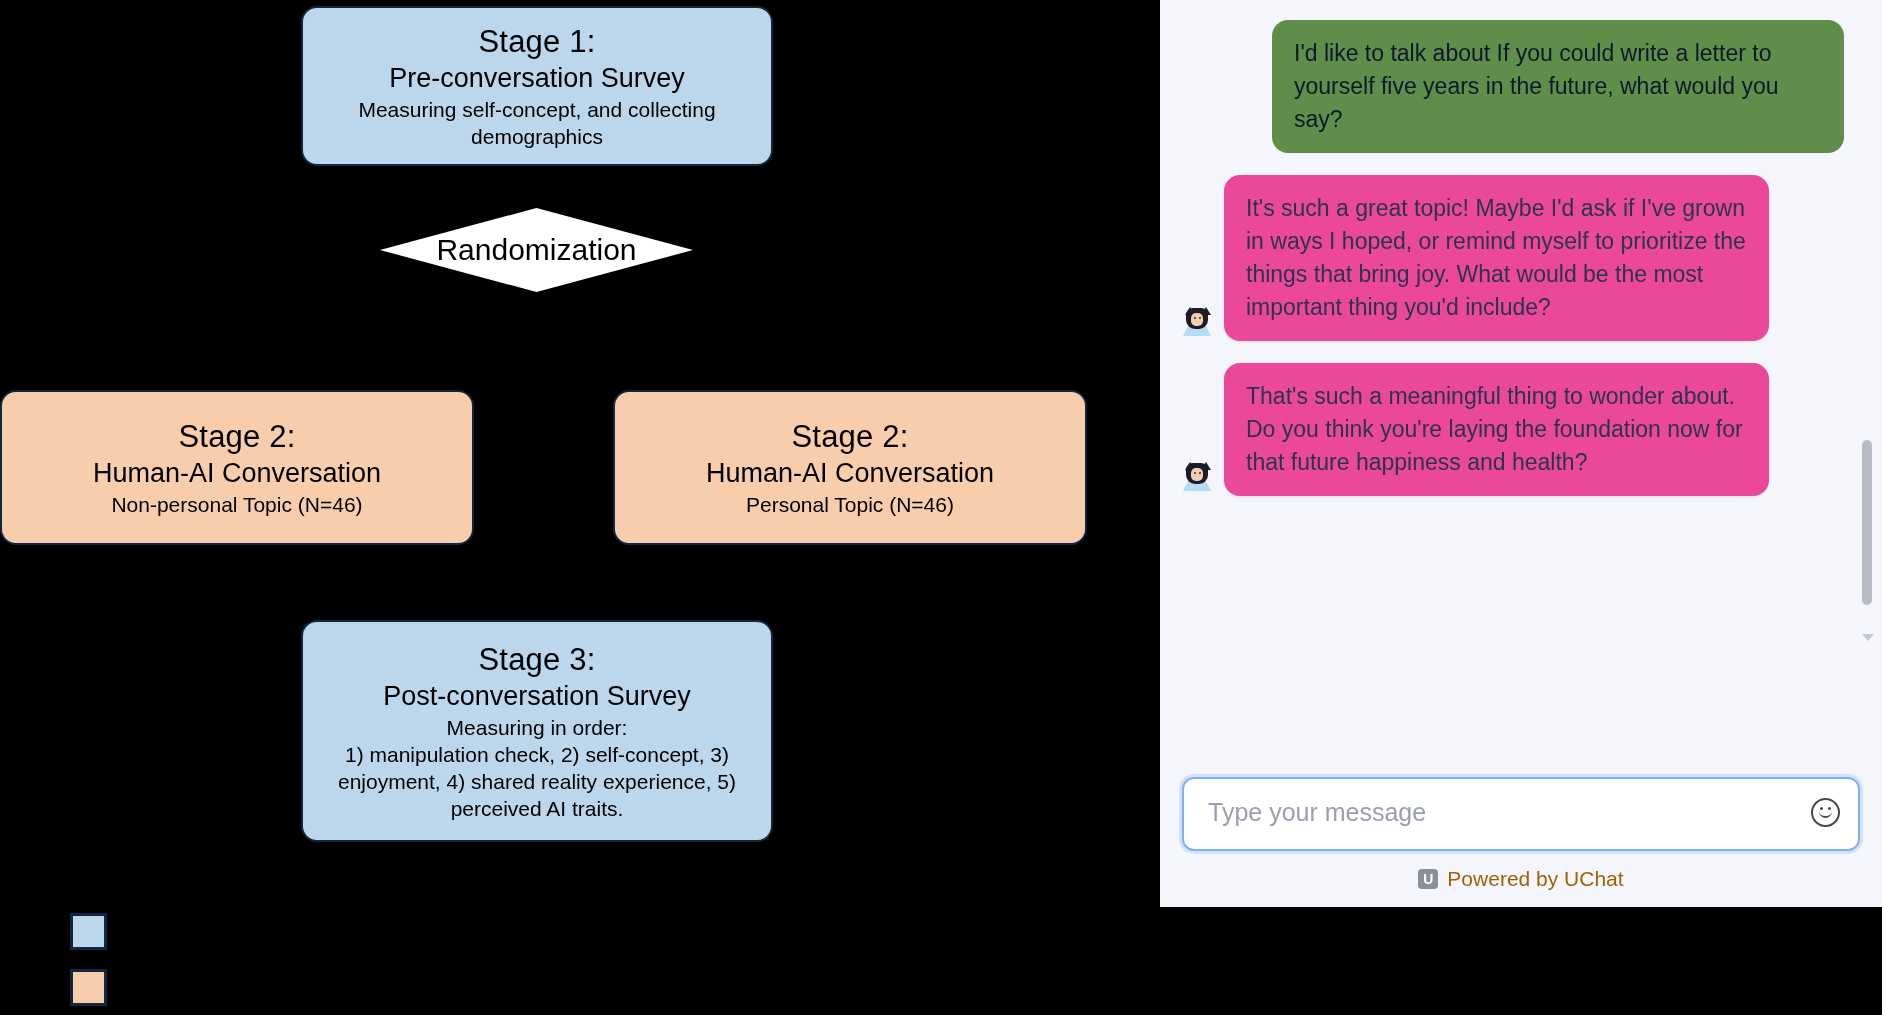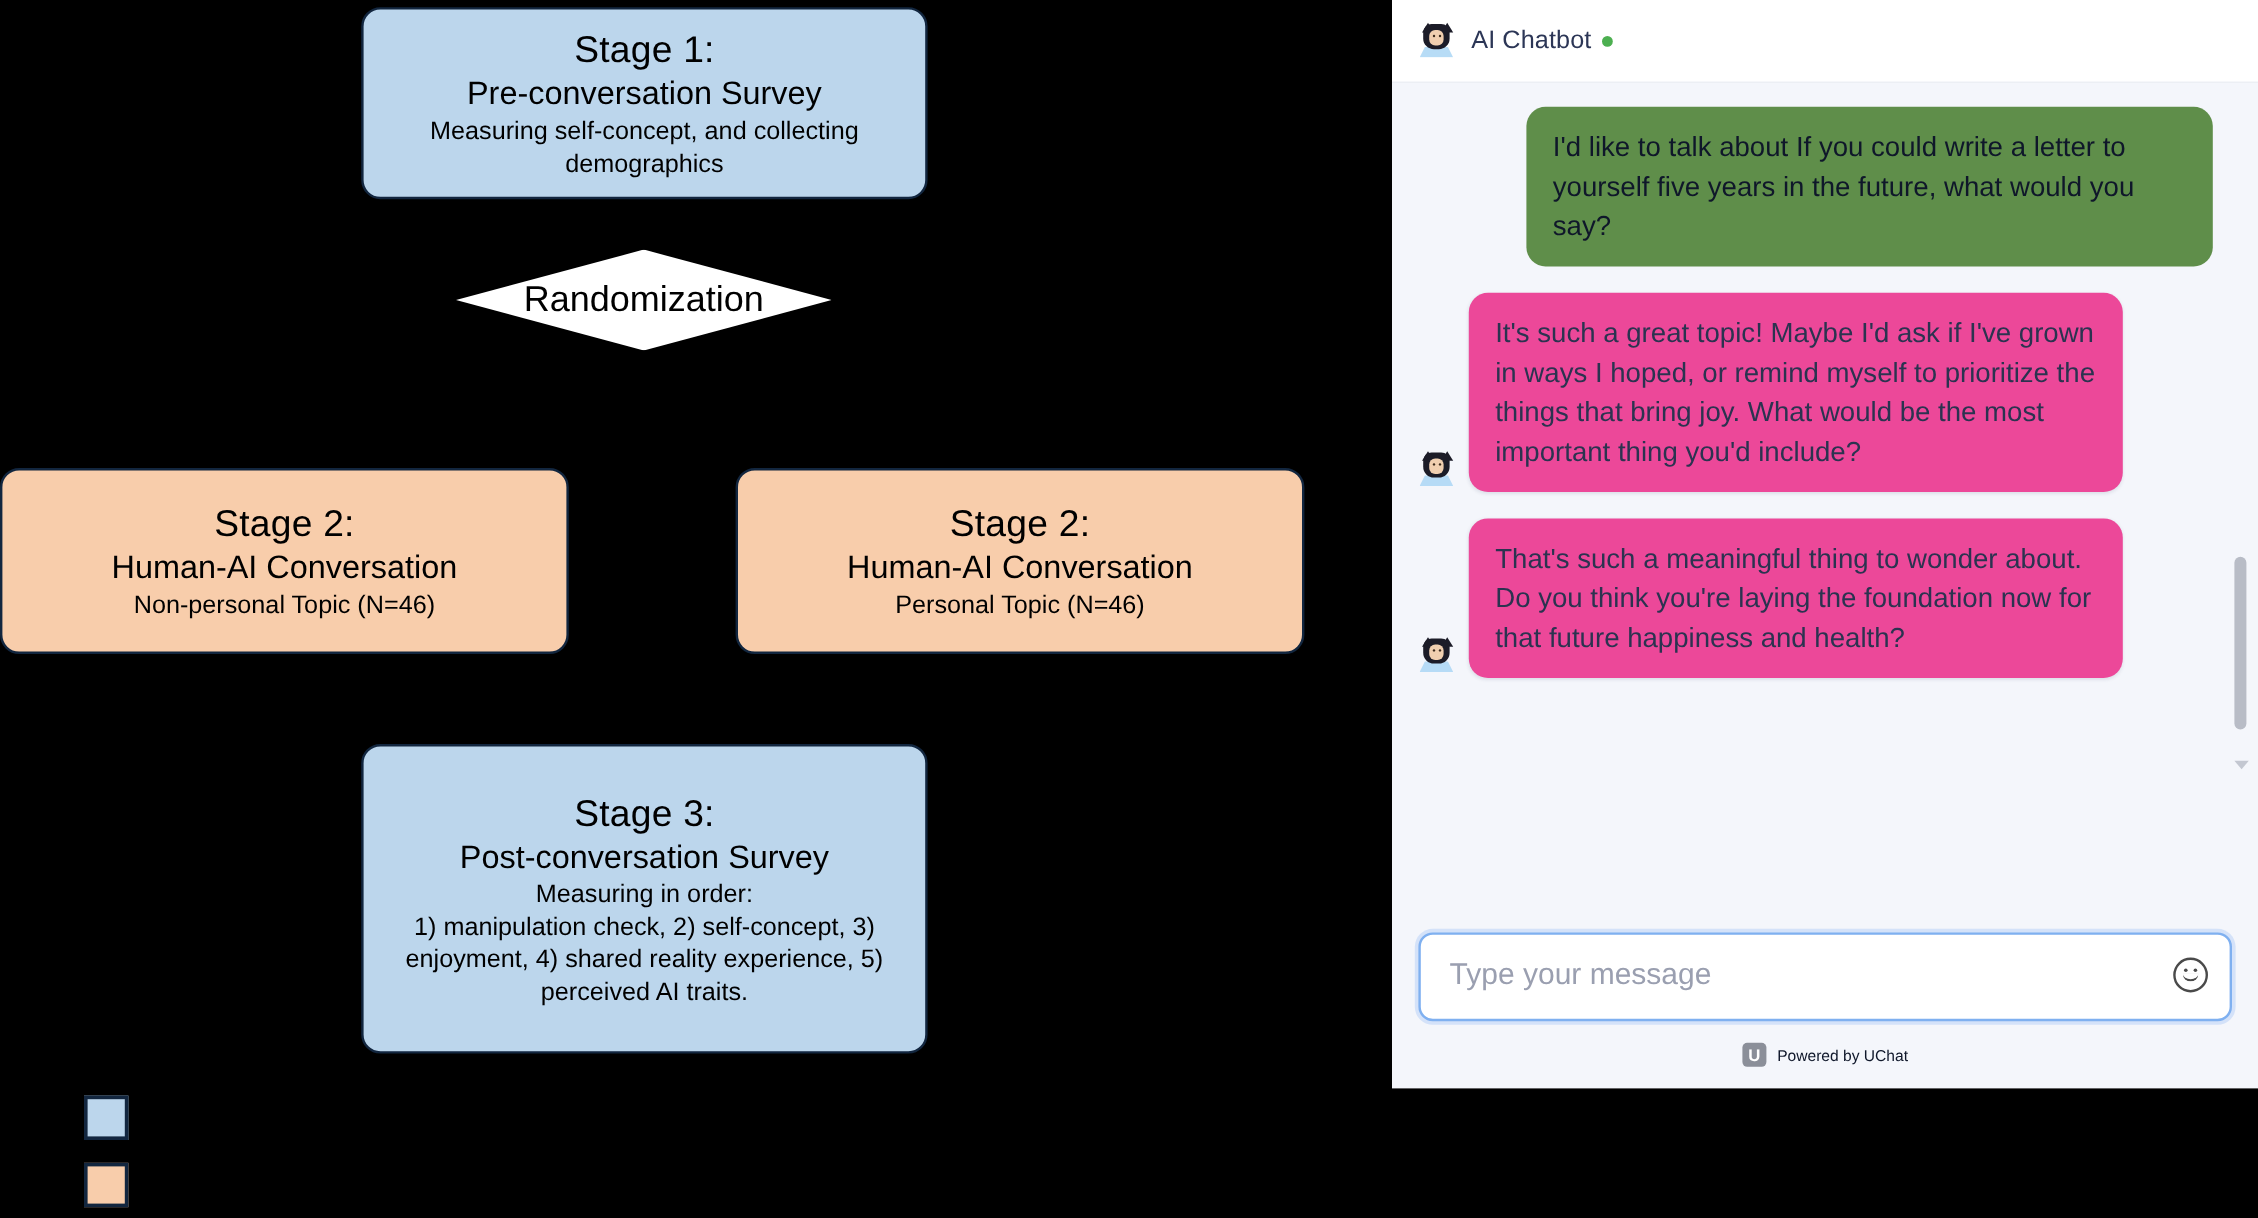--- a/index.html
+++ b/index.html
@@ -41,21 +41,21 @@
     font-size: 21px;
     line-height: 27px;
     margin-top: 1px;
   }
   .blue { background: #bcd6ec; }
   .peach { background: #f8cdab; }
 
   #stage1 { left: 301px;  top: 6px;   width: 472px; height: 160px; }
   #stage2a { left: 0px;   top: 390px; width: 474px; height: 155px; }
   #stage2b { left: 613px; top: 390px; width: 474px; height: 155px; }
-  #stage3 { left: 301px;  top: 620px; width: 472px; height: 258px; }
+  #stage3 { left: 301px;  top: 620px; width: 472px; height: 222px; }
 
   #diamond {
     position: absolute;
     left: 380px; top: 208px;
     width: 313px; height: 84px;
   }
   #diamond .dshape {
     position: absolute; inset: 0;
     background: #ffffff;
     clip-path: polygon(50% 0%, 100% 50%, 50% 100%, 0% 50%);
@@ -234,21 +234,21 @@
   }
   #uchat-badge {
     width: 20px; height: 20px;
     background: #8b8f99;
     border-radius: 4px;
     color: #ffffff;
     font-size: 14px;
     font-weight: bold;
     display: flex; align-items: center; justify-content: center;
   }
-  #footer-text { font-size: 13px; color: #0f172a; }
+  #footer-text { font-size: 21px; color: #a16207; }
 
   
   #scrollbar {
     position: absolute;
     right: 10px; top: 78px;
     width: 10px; bottom: 140px;
   }
   #scroll-thumb {
     position: absolute;
     left: 0; top: 66%;
@@ -309,33 +309,20 @@
       </div>
       <div class="legend-row">
         <div class="swatch" style="background:#f8cdab;"></div>
         <div class="legend-label"></div>
       </div>
     </div>
   </div>
 
   <div id="chat">
 
-    <div id="chat-header">
-      <div class="avatar">
-        <div class="plate"></div>
-        <div class="ear-l"></div>
-        <div class="ear-r"></div>
-        <div class="head"></div>
-        <div class="face"></div>
-        <div class="eye-l"></div>
-        <div class="eye-r"></div>
-      </div>
-      <div id="chat-title">AI Chatbot</div>
-      <div id="online-dot"></div>
-    </div>
 
     <div id="chat-body">
 
       <div class="msg-row user">
         <div class="bubble user">I'd like to talk about If you could write a letter to yourself five years in the future, what would you say?</div>
       </div>
 
       <div class="msg-row bot">
         <div class="bot-avatar-slot">
           <div class="avatar">

